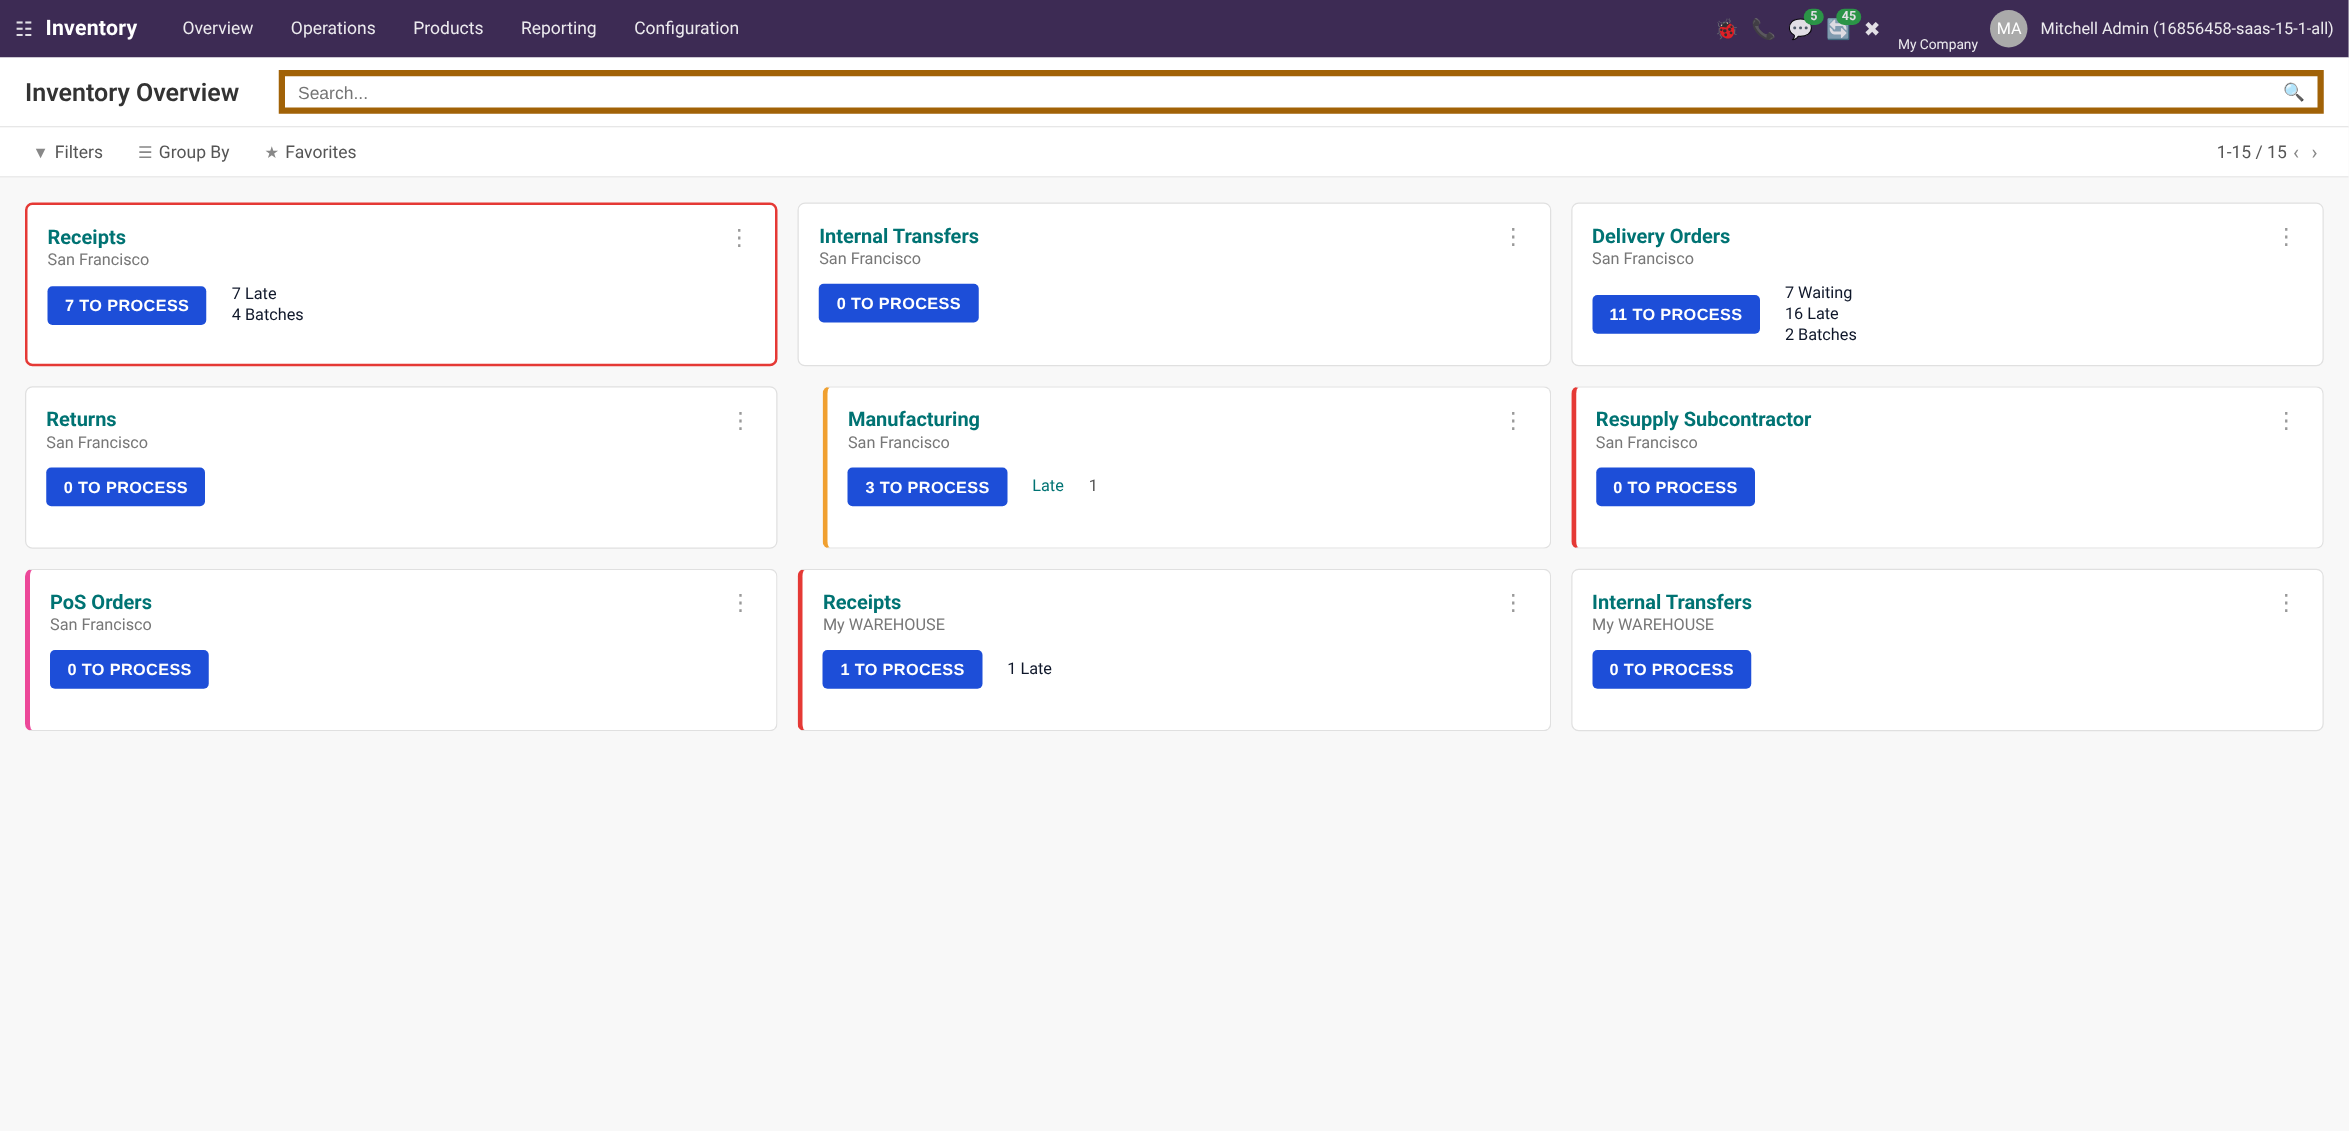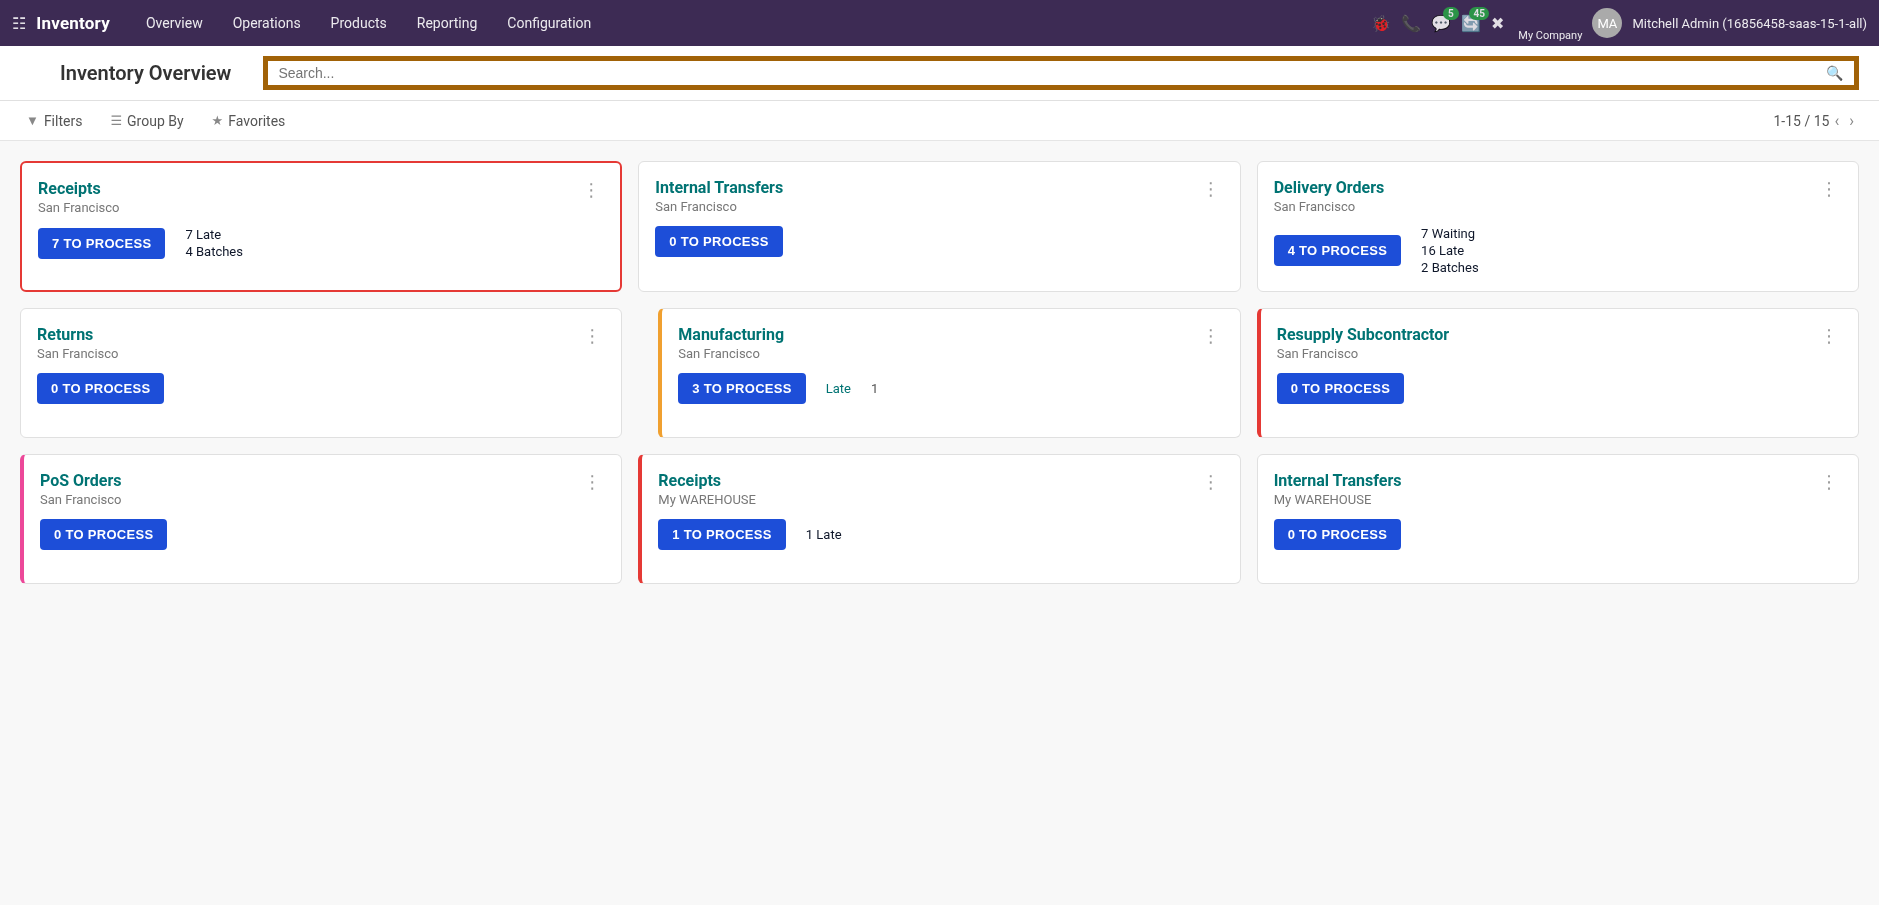--- a/index.html
+++ b/index.html
@@ -102,21 +102,20 @@
       padding: 10px 20px;
       display: flex;
       align-items: center;
       gap: 12px;
     }
     .page-title {
       font-size: 20px;
       font-weight: 600;
       color: #333;
       flex: 0 0 auto;
-      margin-left: 40px;
     }
     .search-bar {
       flex: 1;
       display: flex;
       align-items: center;
       border: 5px solid #a16207;
       border-radius: 0;
       padding: 4px 10px;
       background: #fff;
       margin-left: 20px;
@@ -352,21 +351,21 @@
     </div>
     <div class="card">
       <div class="card-header">
         <div>
           <div class="card-title">Delivery Orders</div>
           <div class="card-subtitle">San Francisco</div>
         </div>
         <span class="card-menu-btn">⋮</span>
       </div>
       <div class="card-body">
-        <button class="process-btn">4 TO PROCESS</button>
+        <button class="process-btn">11 TO PROCESS</button>
         <div class="card-stats">
           <a class="stat-link" href="#">7 Waiting</a>
           <a class="stat-link" href="#">16 Late</a>
           <a class="stat-link" href="#">2 Batches</a>
         </div>
       </div>
     </div>
     <div class="card">
       <div class="card-header">
         <div>

